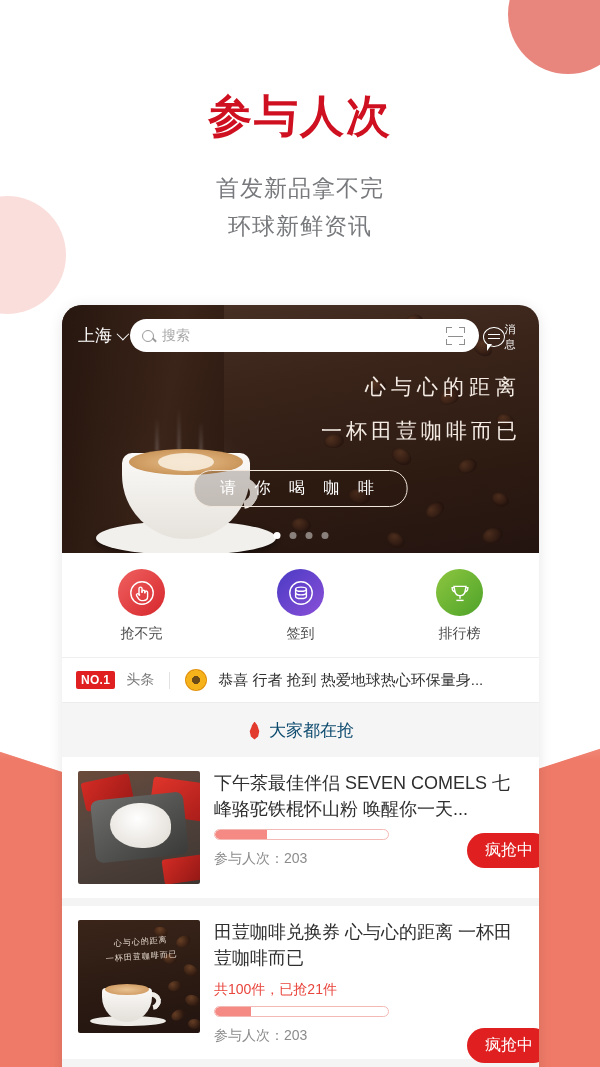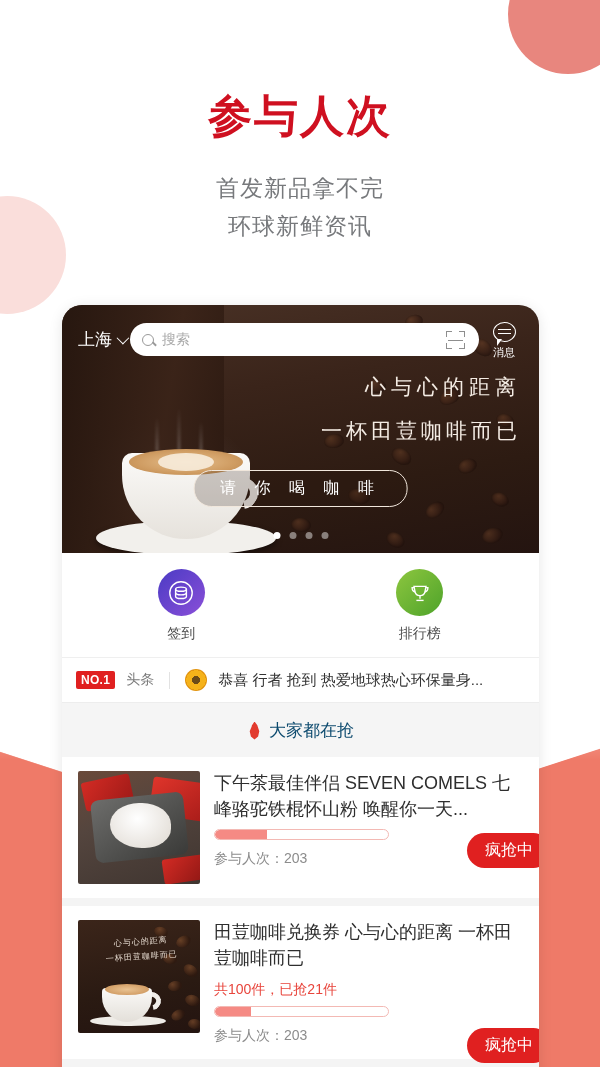--- a/index.html
+++ b/index.html
@@ -133,21 +133,21 @@
   .mag { width:12px; height:12px; border:1.5px solid #9a9a9a; border-radius:50%; position:relative; flex:none; }
   .mag::after { content:""; position:absolute; width:5px; height:1.5px; background:#9a9a9a; right:-4px; bottom:0px; transform:rotate(45deg); }
   .ph { flex:1; color:#a9a9a9; font-size:14px; }
   .scan { width:19px; height:18px; position:relative; flex:none; margin-right:2px; }
   .scan i { position:absolute; width:6px; height:6px; border:1.6px solid #8e8e8e; }
   .scan i.tl{left:0;top:0;border-right:none;border-bottom:none;}
   .scan i.tr{right:0;top:0;border-left:none;border-bottom:none;}
   .scan i.bl{left:0;bottom:0;border-right:none;border-top:none;}
   .scan i.br{right:0;bottom:0;border-left:none;border-top:none;}
   .scan u { position:absolute; left:2px; right:2px; top:50%; height:1.4px; background:#8e8e8e; }
-  .msg { display:flex; flex-direction:column; align-items:center; color:#fff; width:42px; flex:none; }
+  .msg { display:flex; flex-direction:row; align-items:center; color:#fff; width:42px; flex:none; }
   .bubble { width:23px; height:20px; border:1.6px solid #fff; border-radius:50%; position:relative; }
   .bubble::after { content:""; position:absolute; left:3px; bottom:-5px; width:0; height:0; border-top:7px solid #fff; border-right:5px solid transparent; }
   .bubble b { position:absolute; left:4px; right:4px; top:6px; height:1.4px; background:#fff; box-shadow:0 4px 0 #fff; }
   .msg span { font-size:11px; margin-top:3px; }
 
   .banner-copy { position:absolute; right:18px; top:68px; z-index:3; text-align:right; color:#f4ece4; }
   .bc1 { font-size:21px; letter-spacing:5px; }
   .bc2 { font-size:21px; letter-spacing:4px; margin-top:16px; }
   .cta {
     position:absolute; z-index:4; left:50%; transform:translateX(-50%);
@@ -336,20 +336,31 @@
     <div class="dots">
       <i class="on"></i>
       <i></i>
       <i></i>
       <i></i>
     </div>
   </div>
 
   <div class="quicknav">
 
+    <div class="qn">
+      <span class="ico red">
+        <svg width="28" height="28" viewBox="0 0 28 28" fill="none" stroke="#fff" stroke-width="1.4">
+          <circle cx="14" cy="14" r="11.2"></circle>
+          <path d="M11 16.5V9.6a1.5 1.5 0 1 1 3 0v4.2"></path>
+          <path d="M14 13.8v-1.2a1.4 1.4 0 1 1 2.8 0v1.6"></path>
+          <path d="M16.8 14.2v-.8a1.4 1.4 0 1 1 2.8 0v4.2c0 2.4-1.8 4-4.2 4h-1.8c-1.5 0-2.3-.7-3-1.8l-2-3.2a1.3 1.3 0 0 1 2-1.6l1.4 1.5"></path>
+        </svg>
+      </span>
+      <span class="lbl">抢不完</span>
+    </div>
 
     <div class="qn">
       <span class="ico purple">
         <svg width="28" height="28" viewBox="0 0 28 28" fill="none" stroke="#fff" stroke-width="1.4">
           <circle cx="14" cy="14" r="11.2"></circle>
           <ellipse cx="14" cy="10.2" rx="5.4" ry="2.1"></ellipse>
           <path d="M8.6 10.2v3.6c0 1.16 2.42 2.1 5.4 2.1s5.4-.94 5.4-2.1v-3.6"></path>
           <path d="M8.6 13.8v3.6c0 1.16 2.42 2.1 5.4 2.1s5.4-.94 5.4-2.1v-3.6"></path>
         </svg>
       </span>

